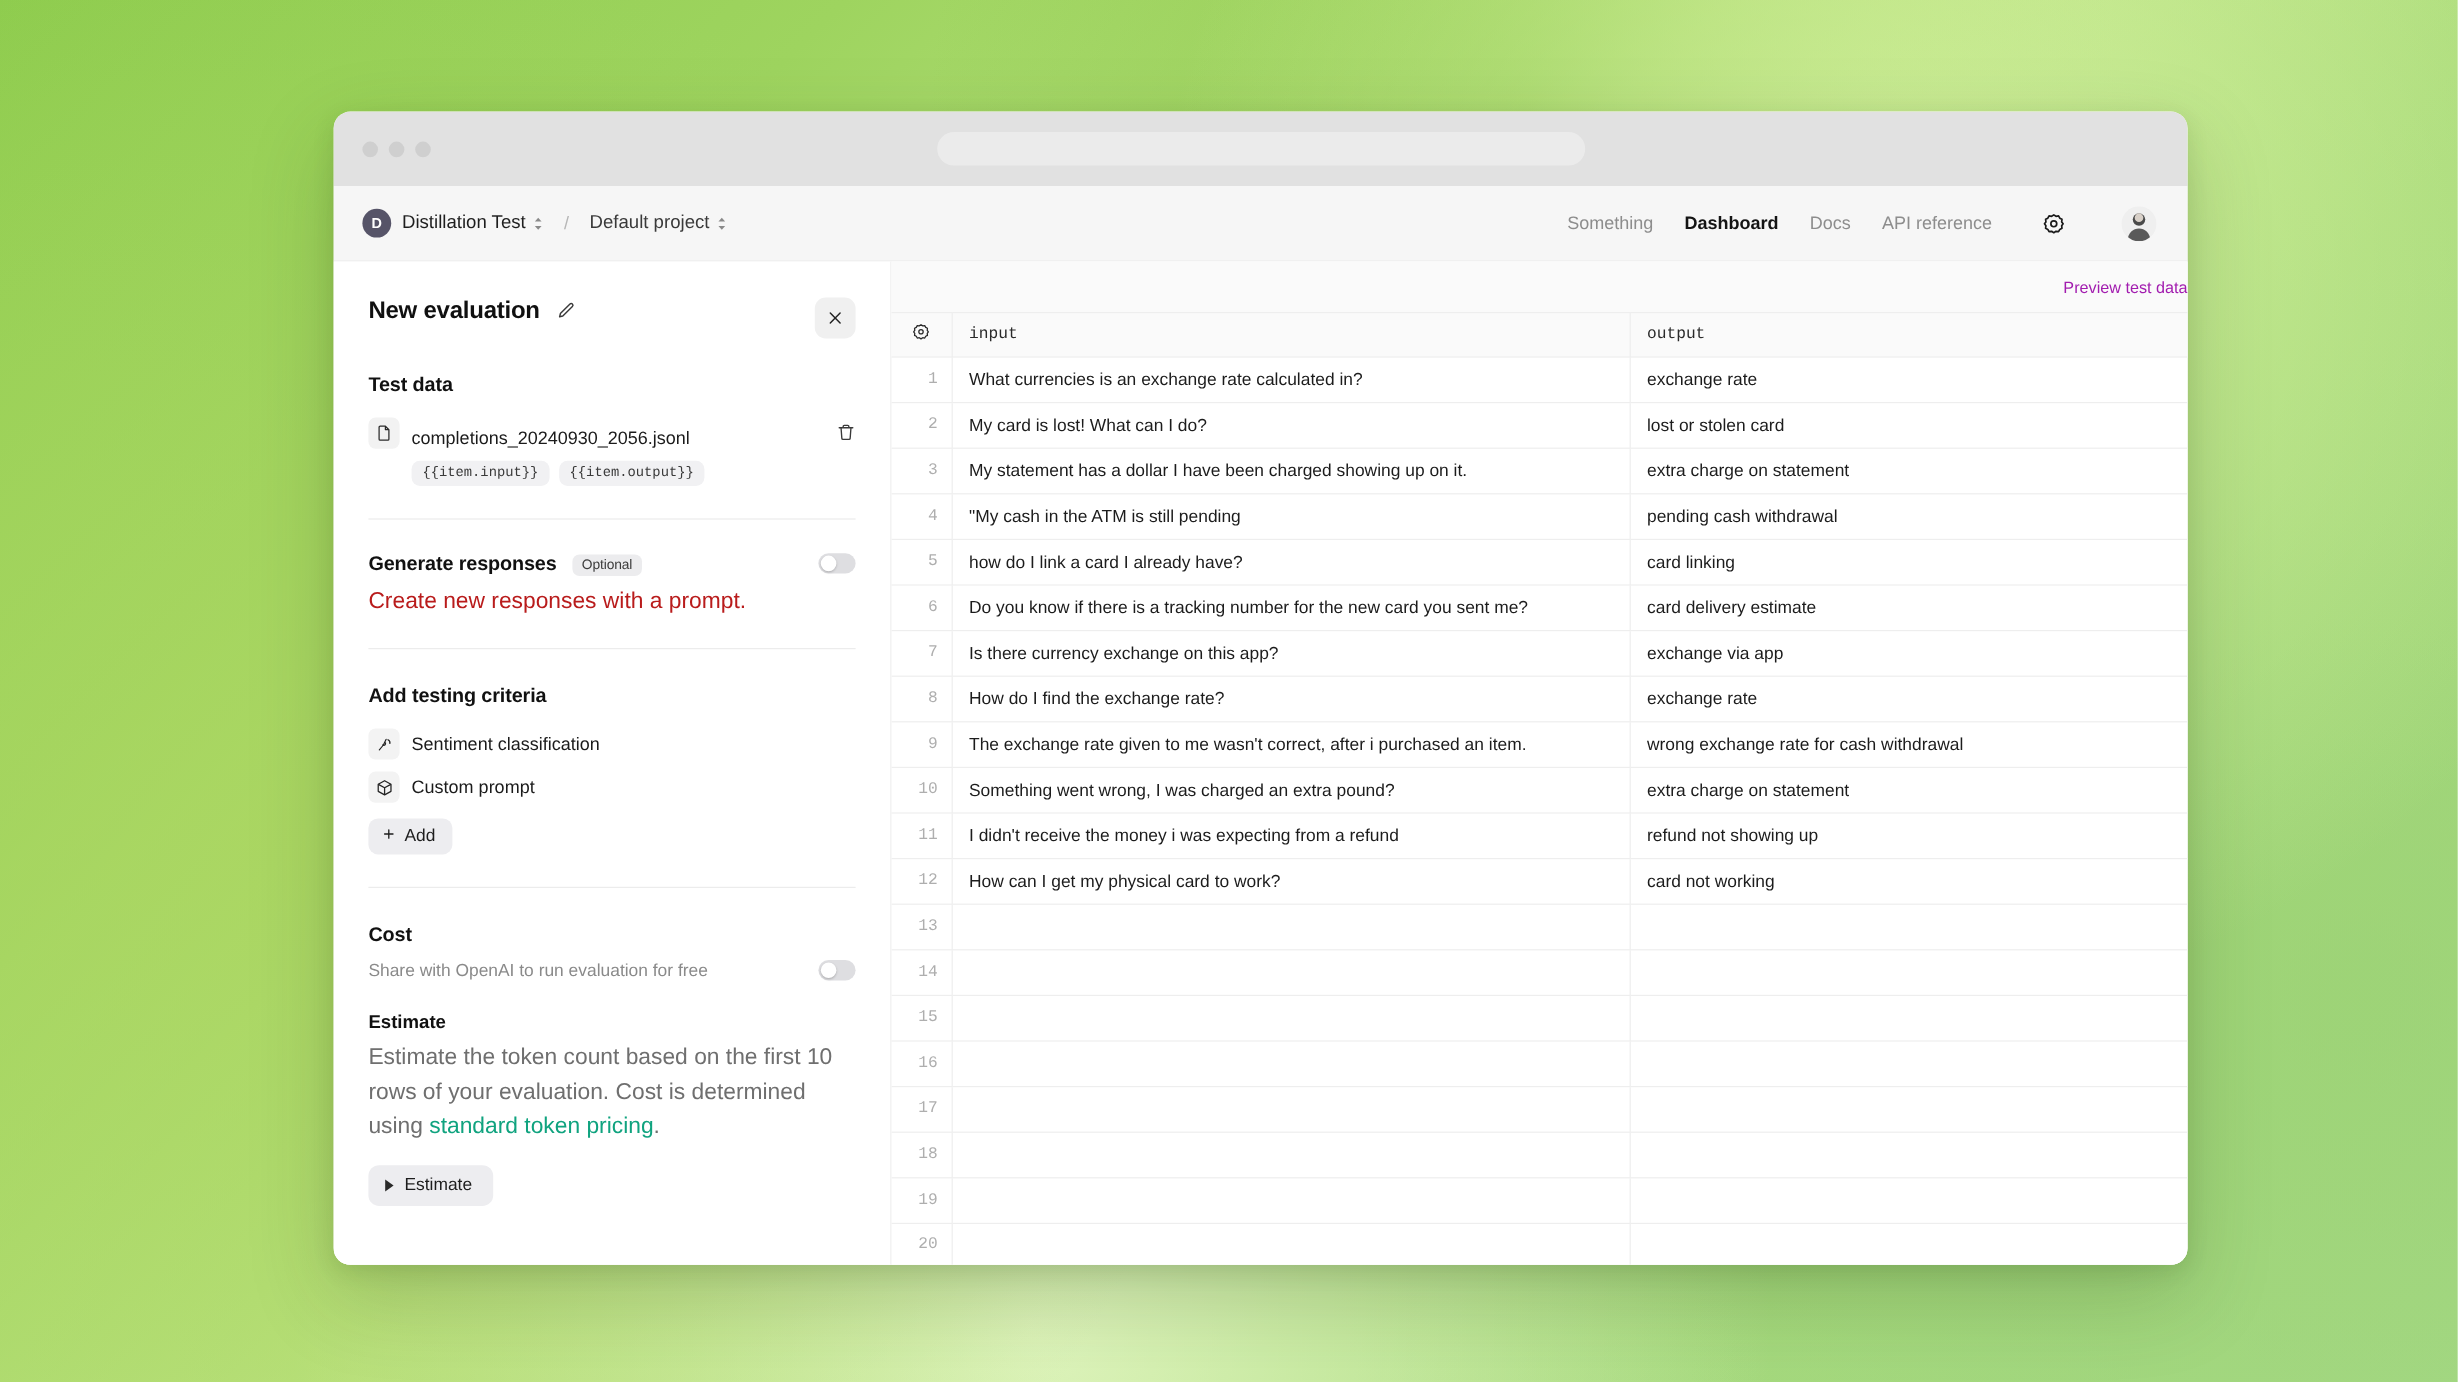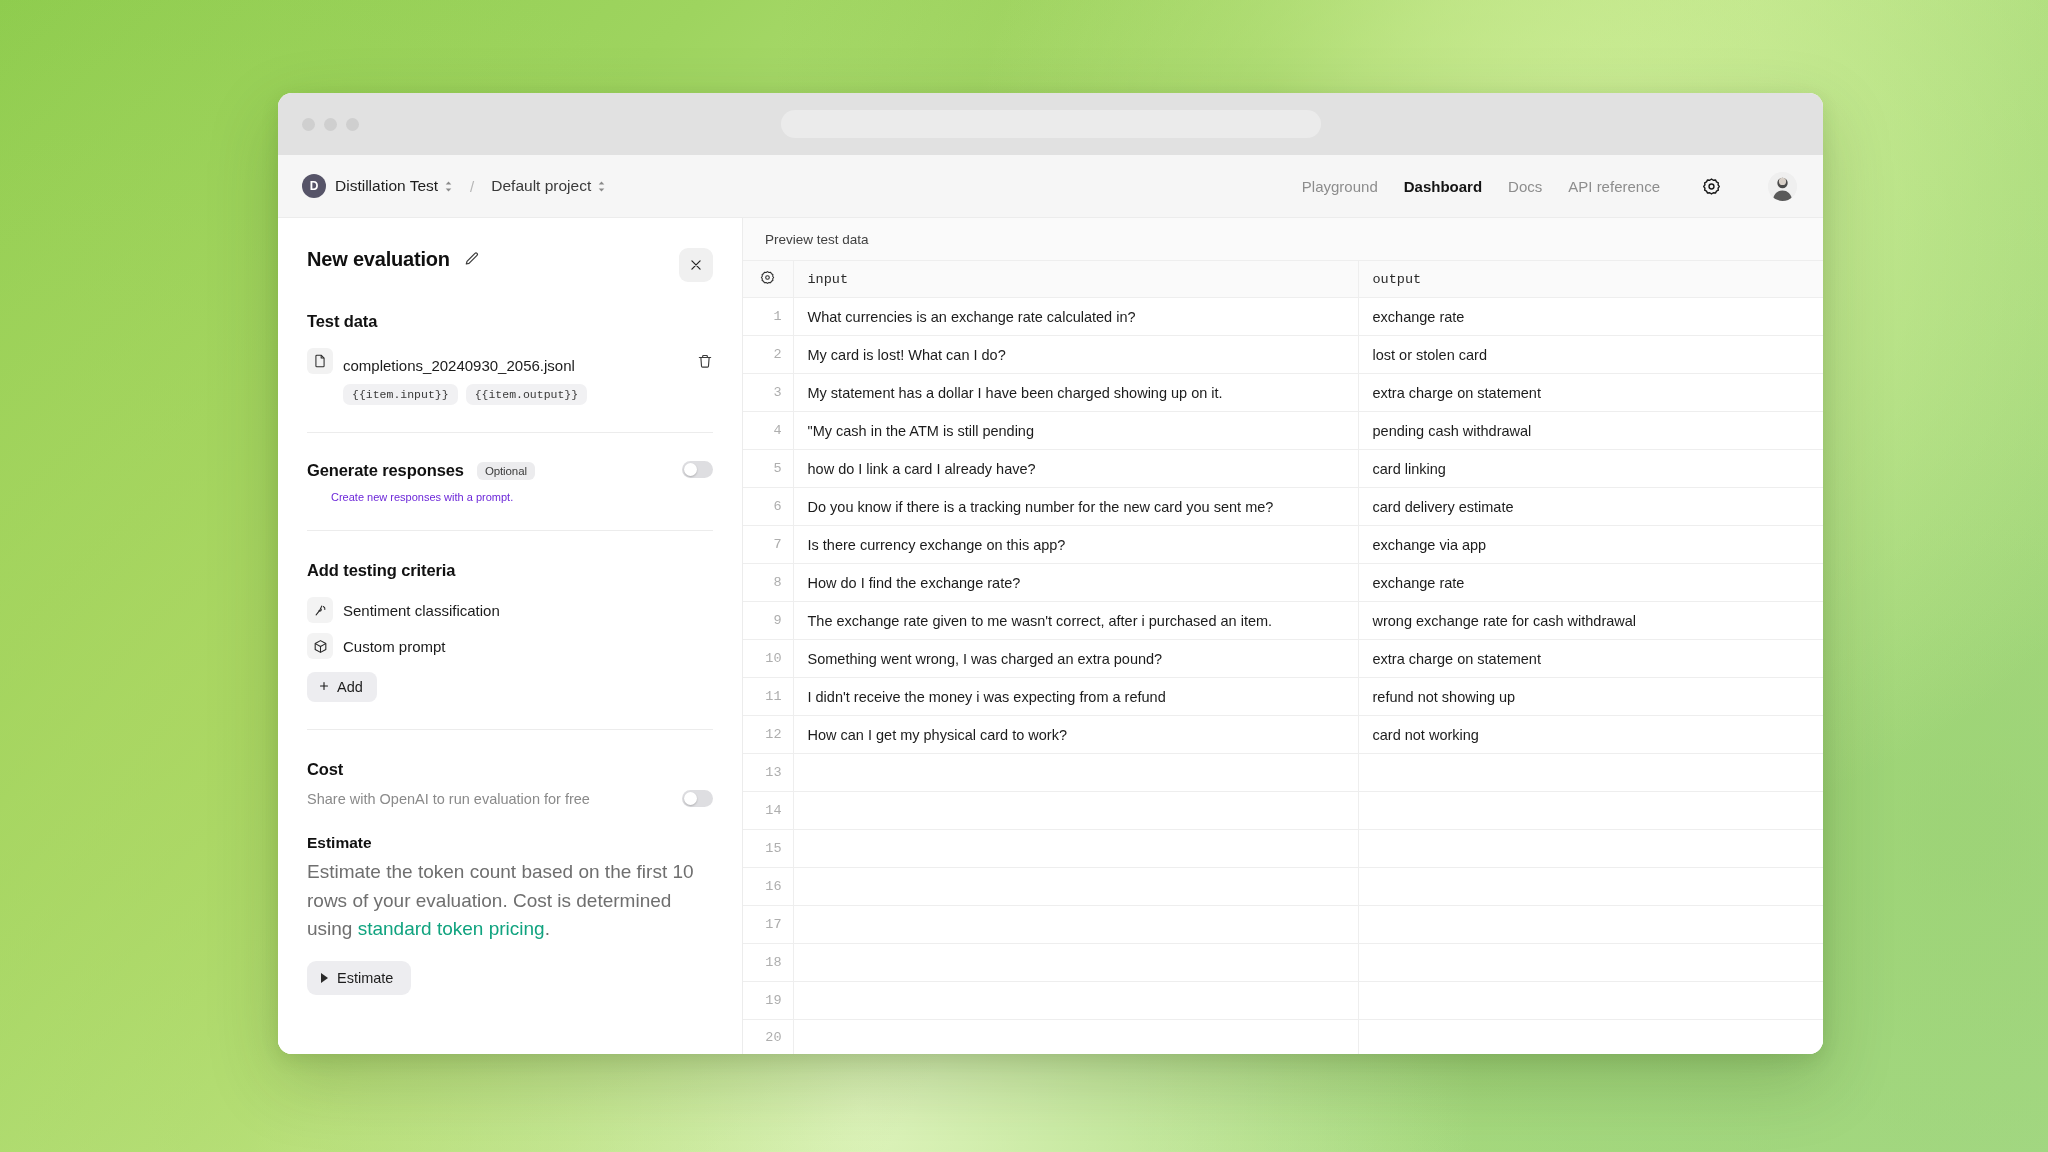--- a/index.html
+++ b/index.html
@@ -156,21 +156,21 @@
     width: 31px; height: 17px; border-radius: 9px;
     background: #dedee1; position: relative;
     margin-left: auto; cursor: pointer;
   }
   .toggle .knob {
     position: absolute; left: 2px; top: 2px;
     width: 13px; height: 13px; border-radius: 50%;
     background: #fff;
     box-shadow: 0 1px 2px rgba(0,0,0,0.22);
   }
-  .sec-sub { font-size: 11px; color: #6d28d9; margin-top: 11px; margin-left: 24px; }
+  .sec-sub { font-size: 19px; color: #b91c1c; margin-top: 11px; }
 
   .criteria { margin-top: 14px; display: flex; flex-direction: column; gap: 4px; }
   .crit {
     display: flex; align-items: center; gap: 10px;
     cursor: pointer; padding: 3px 0;
   }
   .critIcon {
     width: 26px; height: 26px; border-radius: 6px;
     background: #f3f3f3;
     display: flex; align-items: center; justify-content: center;
@@ -223,23 +223,24 @@
   }
   .kbd {
     border: 1px solid rgba(255,255,255,0.45);
     border-radius: 5px; padding: 1px 6px;
     font-size: 12px; letter-spacing: 1px;
   }
 
   
   .tablepane { flex: 1; display: flex; flex-direction: column; min-width: 0; background: #fff; }
   .preview-label {
-    font-size: 13.5px; color: #404040;
+    font-size: 13.5px; color: #a21caf;
     padding: 14px 0 13px 22px;
     background: #fafafa;
+    text-align: right;
   }
   table { width: 100%; border-collapse: collapse; table-layout: fixed; }
   th, td {
     text-align: left;
     border-bottom: 1px solid #eeeeee;
     border-right: 1px solid #eeeeee;
   }
   thead th {
     background: #fafafa;
     border-top: 1px solid #eeeeee;
@@ -297,21 +298,21 @@
               <path d="M4.5 1.5 L7.3 4.6 L1.7 4.6 Z" fill="#8a8a8a"></path>
               <path d="M4.5 11.5 L7.3 8.4 L1.7 8.4 Z" fill="#8a8a8a"></path>
             </svg>
         </span>
       </div>
     </div>
 
     <div class="navspacer"></div>
 
     <div class="nav">
-      <span class="navlink">Playground</span>
+      <span class="navlink">Something</span>
       <span class="navlink active">Dashboard</span>
       <span class="navlink">Docs</span>
       <span class="navlink">API reference</span>
       <span class="iconbtn">
         <svg width="19" height="19" viewBox="0 0 24 24" fill="none" stroke="#1a1a1a" stroke-width="1.8">
           <path d="M12 2.6 14.3 4.1 17 3.7 18.3 6.1 20.6 7.3 20.3 10 21.8 12 20.3 14 20.6 16.7 18.3 17.9 17 20.3 14.3 19.9 12 21.4 9.7 19.9 7 20.3 5.7 17.9 3.4 16.7 3.7 14 2.2 12 3.7 10 3.4 7.3 5.7 6.1 7 3.7 9.7 4.1Z" stroke-linejoin="round"></path>
           <circle cx="12" cy="12" r="3.1"></circle>
         </svg>
       </span>
       <span class="avatar">

